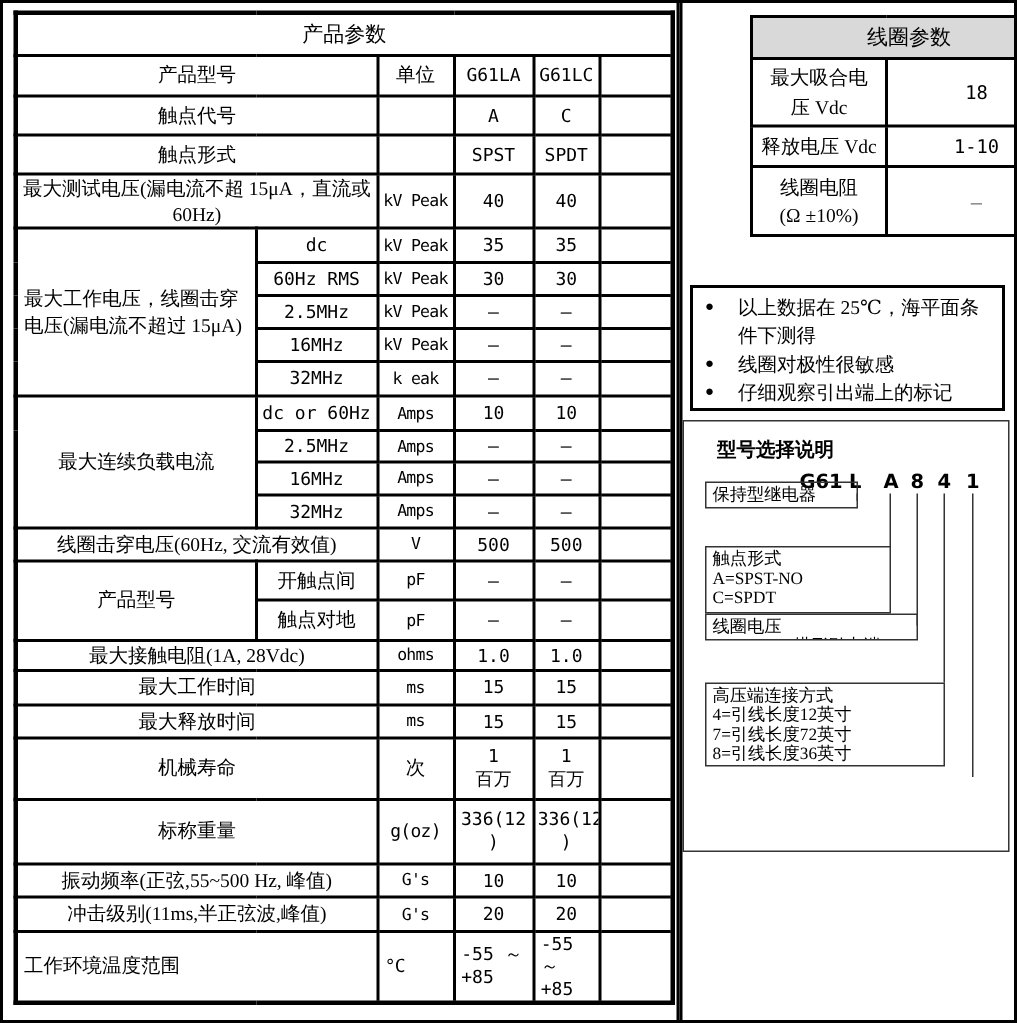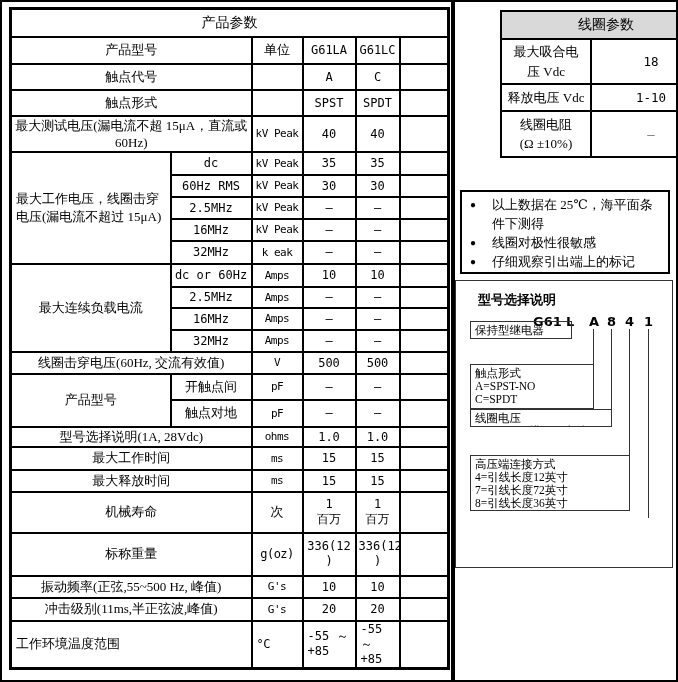--- a/index.html
+++ b/index.html
@@ -171,21 +171,21 @@
         </tr>
     <tr style="height:27px">
           <td class="zh">触点对地</td>
           <td class="unit">pF</td>
           <td class="lat">–</td>
           <td class="lat">–</td>
           <td></td>
         </tr>
 
     <tr style="height:18px">
-          <td colspan="2" class="zh">型号选择说明(1A, 28Vdc)</td>
+          <td colspan="2" class="zh">最大接触电阻(1A, 28Vdc)</td>
           <td class="unit">ohms</td>
           <td class="lat">1.0</td>
           <td class="lat">1.0</td>
           <td></td>
         </tr>
     <tr style="height:23px">
           <td colspan="2" class="zh">最大工作时间</td>
           <td class="unit">ms</td>
           <td class="lat">15</td>
           <td class="lat">15</td>

